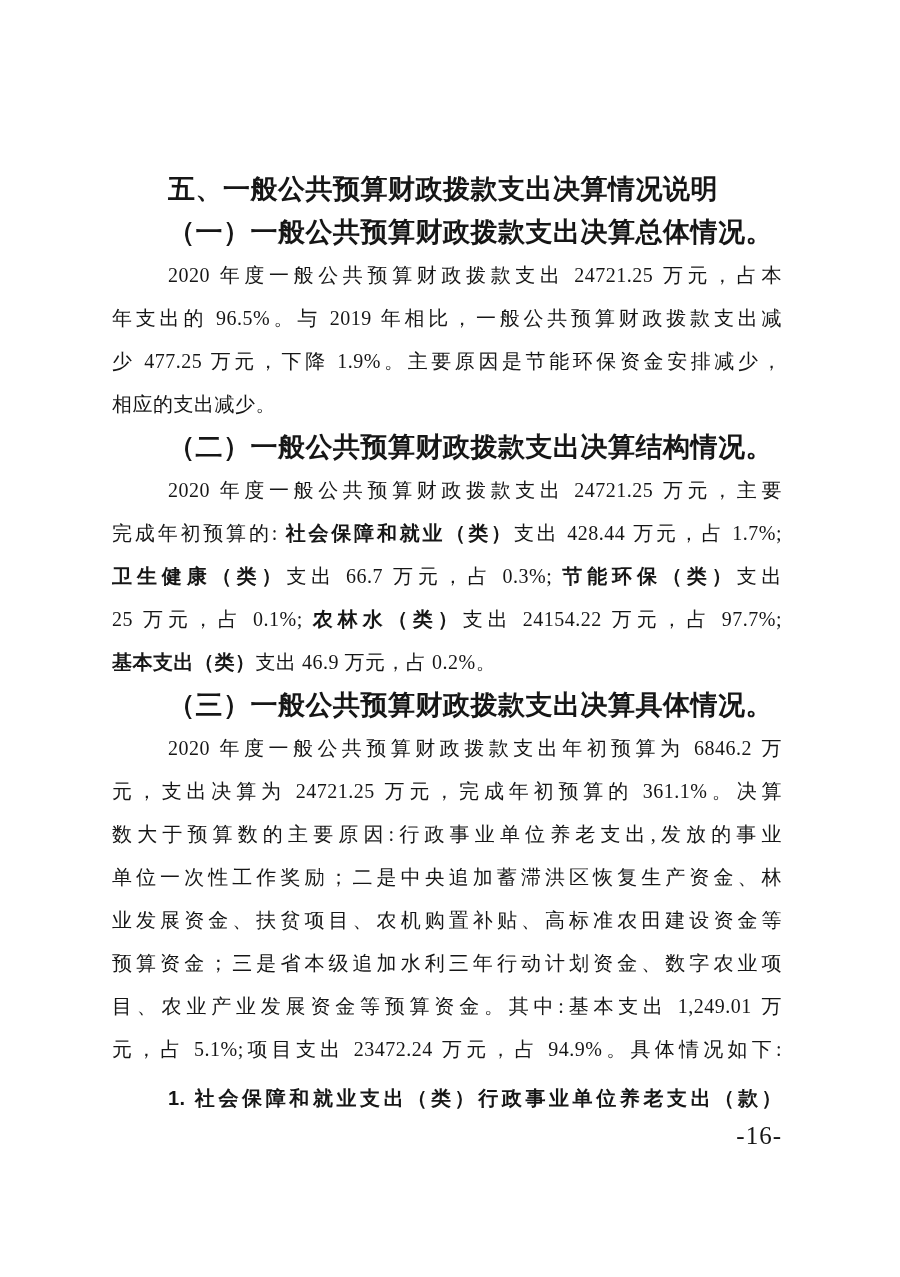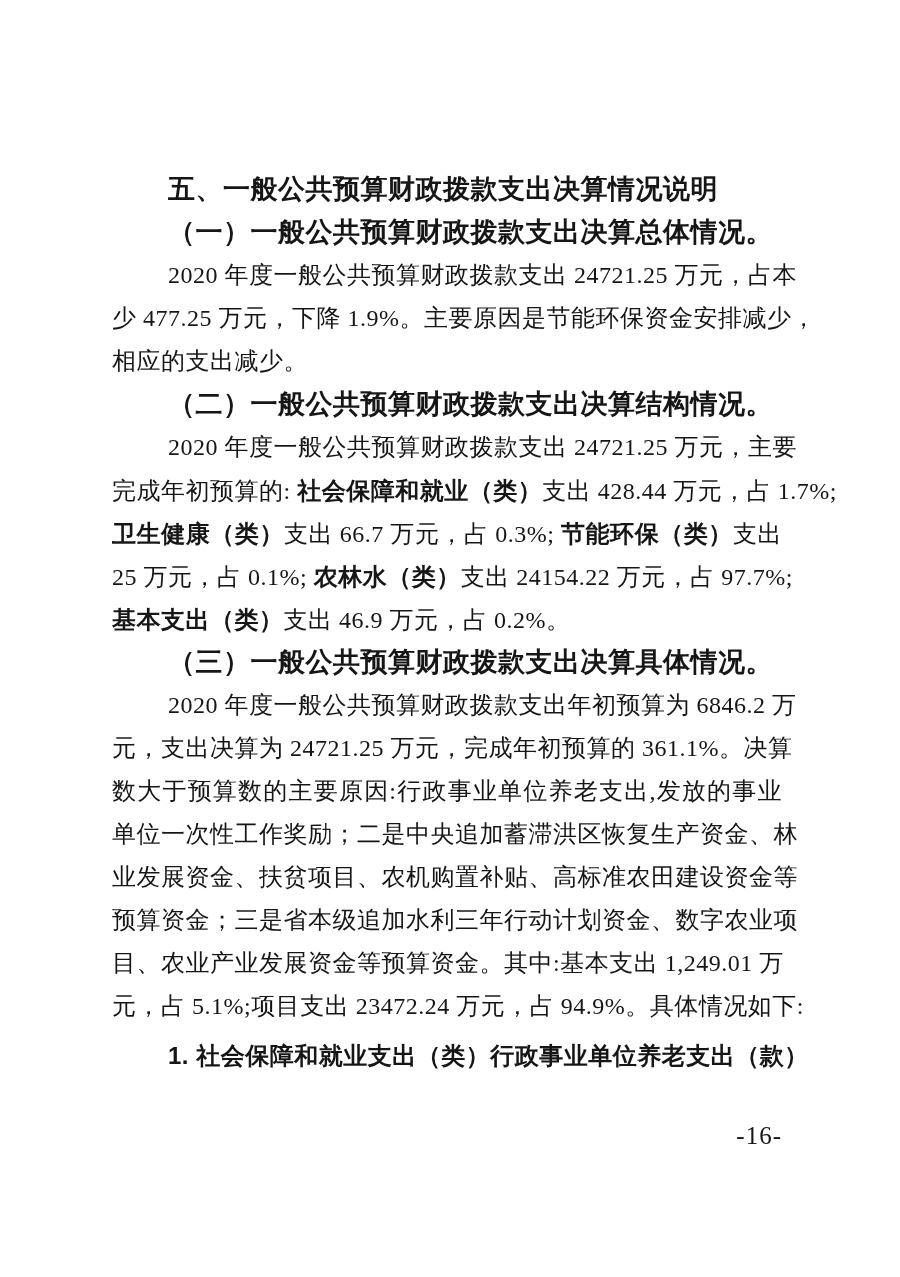--- a/index.html
+++ b/index.html
@@ -13,21 +13,21 @@
   .page {
     position:relative;
     width:900px; height:1022px;
     background:#ffffff;
   }
   .textblock {
     position:absolute;
     left:112px; top:168px; width:670px;
   }
   .line {
-    font-size:24px;
+    font-size:20px;
     line-height:43px;
     height:43px;
     white-space:nowrap;
     text-align:justify;
     text-align-last:justify;
     letter-spacing:0.5px;
   }
   .short {
     text-align:left;
     text-align-last:auto;
@@ -63,20 +63,23 @@
     </div>
 
     <div class="line head short indent">
       <span class="b">（一）一般公共预算财政拨款支出决算总体情况。</span>
     </div>
 
     <div class="line indent">
       <span>2020 年度一般公共预算财政拨款支出 24721.25 万元，占本</span>
     </div>
 
+    <div class="line">
+      <span>年支出的 96.5%。与 2019 年相比，一般公共预算财政拨款支出减</span>
+    </div>
 
     <div class="line">
       <span>少 477.25 万元，下降 1.9%。主要原因是节能环保资金安排减少，</span>
     </div>
 
     <div class="line short">
       <span>相应的支出减少。</span>
     </div>
 
     <div class="line head short indent">

